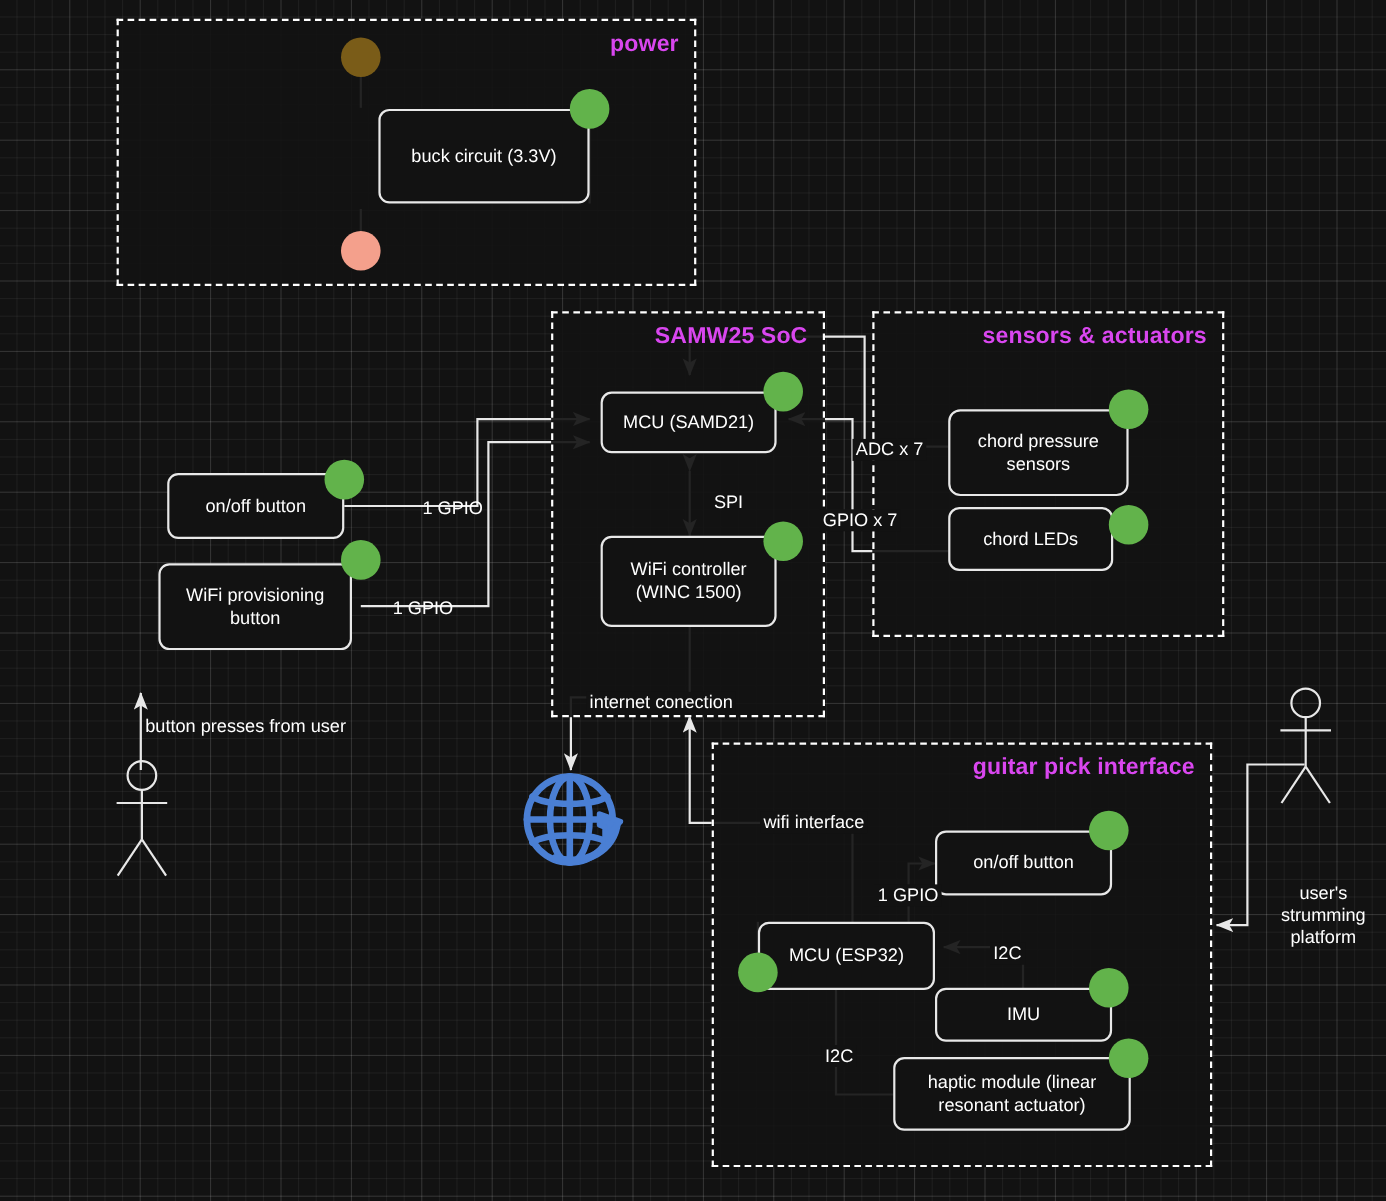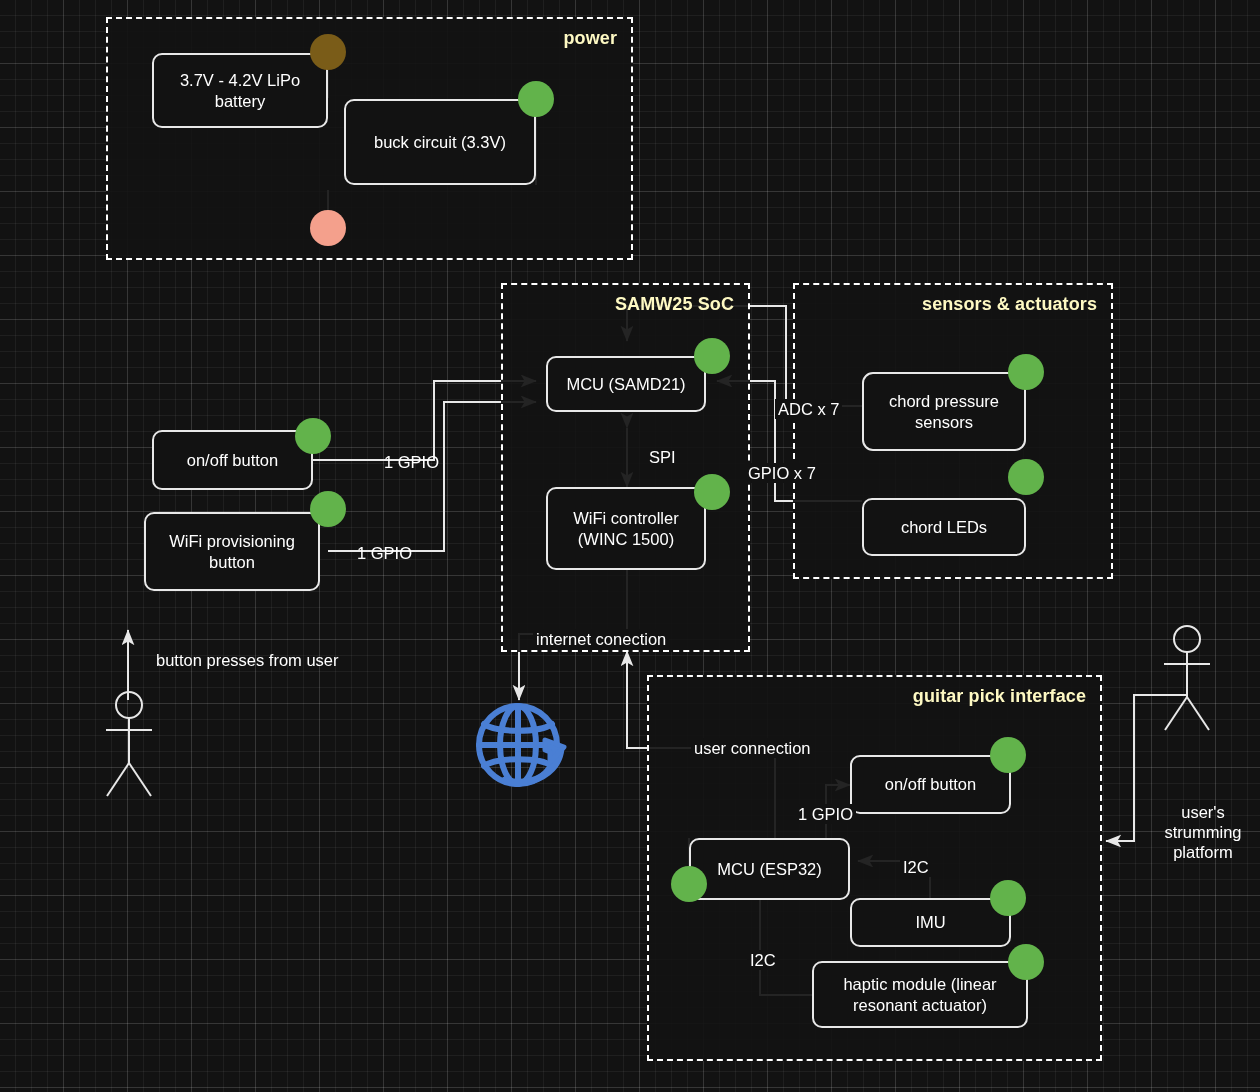--- a/index.html
+++ b/index.html
@@ -29,22 +29,22 @@
   .group{
     position:absolute;
     border:2px dashed #ffffff;
     background:rgba(18,18,18,0.92);
     box-sizing:border-box;
   }
   .group-title{
     position:absolute;
     right:14px;
     top:9px;
-    color:#fef9c3;
-    font-size:18px;
+    color:#d946ef;
+    font-size:21px;
     font-weight:bold;
     letter-spacing:0.1px;
     white-space:nowrap;
   }
   
   .node{
     position:absolute;
     border:2px solid #e8e8e8;
     border-radius:10px;
     background:#121212;
@@ -136,21 +136,20 @@
   </div>
 
   <div class="group" style="left:793px;top:283px;width:320px;height:296px;">
     <div class="group-title">sensors &amp; actuators</div>
   </div>
 
   <div class="group" style="left:647px;top:675px;width:455px;height:386px;">
     <div class="group-title">guitar pick interface</div>
   </div>
 
-  <div class="node" style="left:152px;top:53px;width:176px;height:75px;">3.7V - 4.2V LiPo battery</div>
   <div class="node" style="left:344px;top:99px;width:192px;height:86px;">buck circuit (3.3V)</div>
 
   <div class="dot" style="left:310px;top:34px;width:36px;height:36px;background:#7a5c18;"></div>
   <div class="dot" style="left:310px;top:210px;width:36px;height:36px;background:#f4a08c;"></div>
   <div class="dot" style="left:518px;top:81px;width:36px;height:36px;background:#62b34b;"></div>
 
   <div class="node" style="left:152px;top:430px;width:161px;height:60px;">on/off button</div>
   <div class="node" style="left:144px;top:512px;width:176px;height:79px;">WiFi provisioning button</div>
 
   <div class="dot" style="left:295px;top:418px;width:36px;height:36px;background:#62b34b;"></div>
@@ -162,53 +161,53 @@
   <div class="node" style="left:546px;top:356px;width:160px;height:56px;">MCU (SAMD21)</div>
   <div class="node" style="left:546px;top:487px;width:160px;height:83px;">WiFi controller (WINC 1500)</div>
 
   <div class="dot" style="left:694px;top:338px;width:36px;height:36px;background:#62b34b;"></div>
   <div class="dot" style="left:694px;top:474px;width:36px;height:36px;background:#62b34b;"></div>
 
   <div class="lbl" style="left:649px;top:447px;">SPI</div>
   <div class="lbl chip" style="left:533px;top:629px;">internet conection</div>
 
   <div class="node" style="left:862px;top:372px;width:164px;height:79px;border-radius:11px;">chord pressure sensors</div>
-  <div class="node" style="left:862px;top:498px;width:164px;height:58px;">chord LEDs</div>
+  <div class="node" style="left:862px;top:461px;width:150px;height:58px;">chord LEDs</div>
 
   <div class="dot" style="left:1008px;top:354px;width:36px;height:36px;background:#62b34b;"></div>
   <div class="dot" style="left:1008px;top:459px;width:36px;height:36px;background:#62b34b;"></div>
 
   <div class="lbl chip" style="left:775px;top:399px;">ADC x 7</div>
   <div class="lbl chip" style="left:745px;top:463px;">GPIO x 7</div>
 
   <div class="node" style="left:689px;top:838px;width:161px;height:62px;">MCU (ESP32)</div>
   <div class="node" style="left:850px;top:755px;width:161px;height:59px;">on/off button</div>
   <div class="node" style="left:850px;top:898px;width:161px;height:49px;">IMU</div>
   <div class="node" style="left:812px;top:961px;width:216px;height:67px;">haptic module (linear resonant actuator)</div>
 
   <div class="dot" style="left:671px;top:866px;width:36px;height:36px;background:#62b34b;"></div>
   <div class="dot" style="left:990px;top:737px;width:36px;height:36px;background:#62b34b;"></div>
   <div class="dot" style="left:990px;top:880px;width:36px;height:36px;background:#62b34b;"></div>
   <div class="dot" style="left:1008px;top:944px;width:36px;height:36px;background:#62b34b;"></div>
 
   <div class="lbl chip" style="left:795px;top:804px;">1 GPIO</div>
   <div class="lbl chip" style="left:900px;top:857px;">I2C</div>
   <div class="lbl chip" style="left:747px;top:950px;">I2C</div>
-  <div class="lbl chip" style="left:691px;top:738px;">user connection</div>
+  <div class="lbl chip" style="left:691px;top:738px;">wifi interface</div>
 
   <div class="figure" style="left:92px;top:688px;">
     <svg width="74" height="110" viewBox="0 0 74 110" fill="none" stroke="#e8e8e8" stroke-width="2">
       <circle cx="37" cy="17" r="13"></circle>
       <line x1="37" y1="30" x2="37" y2="75"></line>
       <line x1="14" y1="42" x2="60" y2="42"></line>
       <line x1="37" y1="75" x2="15" y2="108"></line>
       <line x1="37" y1="75" x2="59" y2="108"></line>
     </svg>
   </div>
-  <div class="lbl" style="left:156px;top:650px;">button presses from user</div>
+  <div class="lbl" style="left:132px;top:650px;">button presses from user</div>
 
   <div class="figure" style="left:1150px;top:622px;">
     <svg width="74" height="110" viewBox="0 0 74 110" fill="none" stroke="#e8e8e8" stroke-width="2">
       <circle cx="37" cy="17" r="13"></circle>
       <line x1="37" y1="30" x2="37" y2="75"></line>
       <line x1="14" y1="42" x2="60" y2="42"></line>
       <line x1="37" y1="75" x2="15" y2="108"></line>
       <line x1="37" y1="75" x2="59" y2="108"></line>
     </svg>
   </div>

